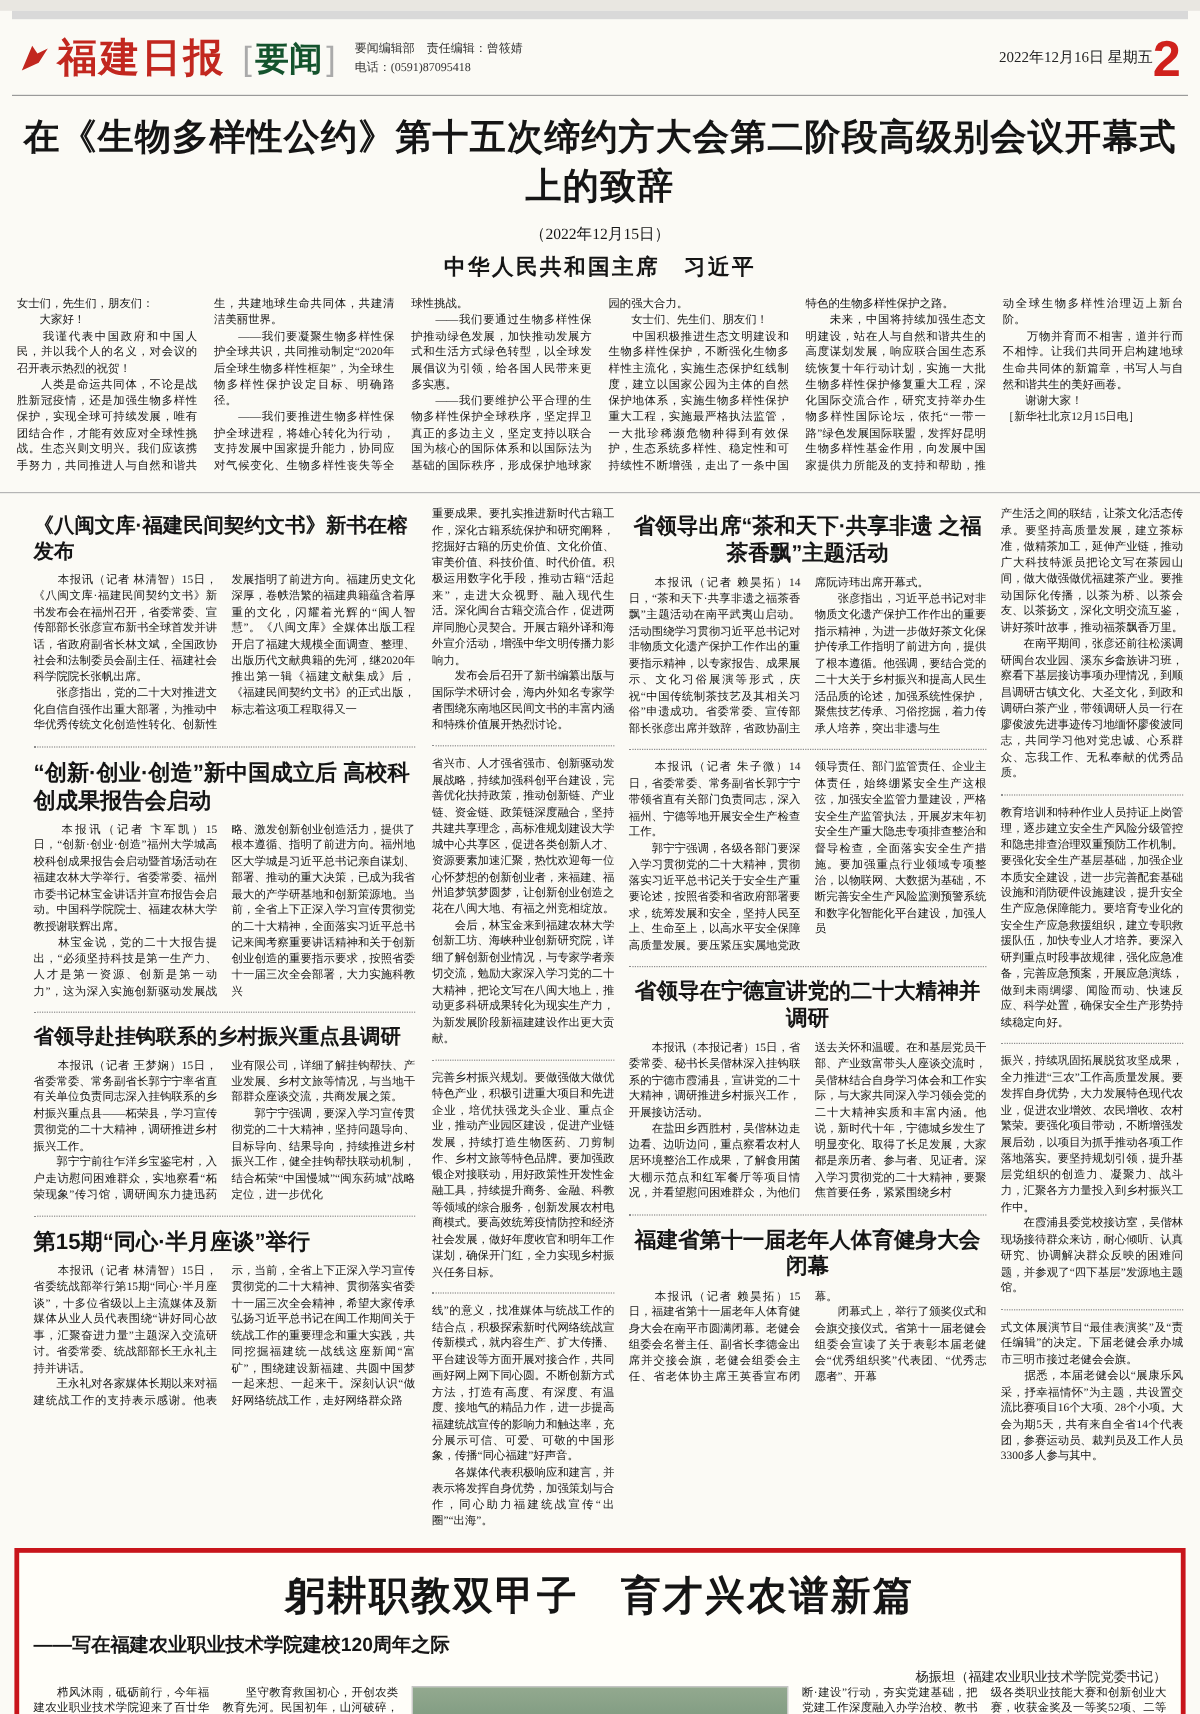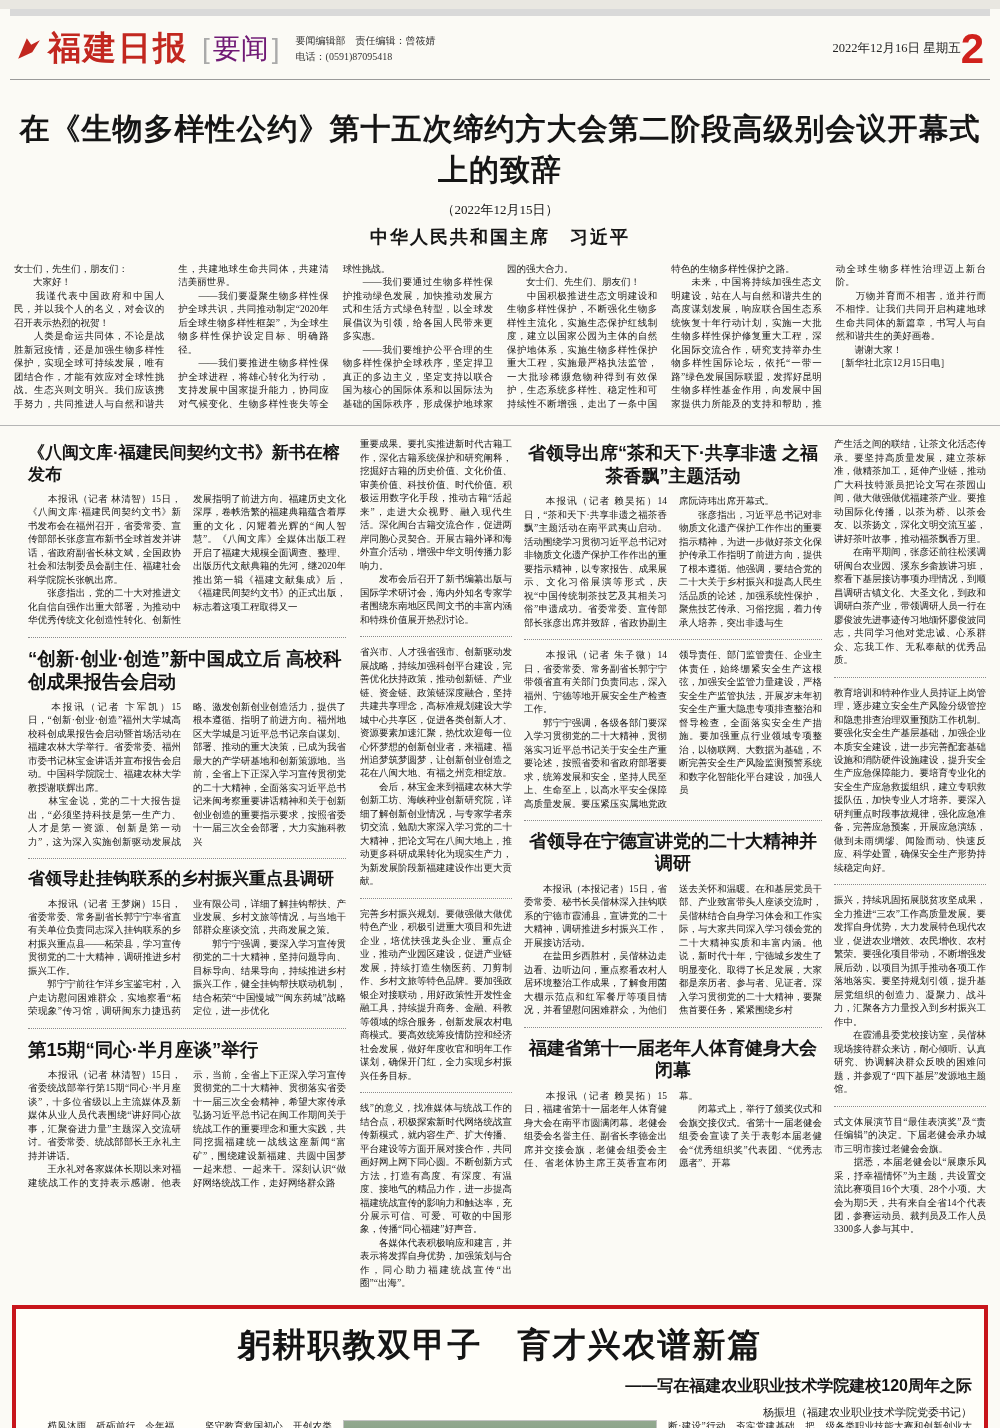--- a/index.html
+++ b/index.html
@@ -5,34 +5,34 @@
   html,body{margin:0;padding:0;background:#e9e7e1;}
   .page{width:1000px;margin:0 auto;background:#fbfaf5;color:#151515;
         font-family:"Liberation Serif","DejaVu Serif",serif;position:relative;}
   
   .graybar{height:7px;background:#d9d9d9;margin:9px 10px 0;}
   .masthead{display:flex;align-items:center;padding:10px 16px 8px;}
   .brandwrap{display:flex;align-items:center;gap:6px;}
   .flag{width:26px;height:26px;}
   .brand{color:#c2271f;font-size:33px;font-weight:bold;letter-spacing:2px;
          font-family:Liberation Mono, monospace;}
-  .section-tag{font-size:28px;color:#701a75;margin-left:14px;font-weight:normal;
+  .section-tag{font-size:28px;color:#14532d;margin-left:14px;font-weight:bold;
                font-family:"Liberation Sans",sans-serif;}
   .section-tag::before{content:"[";color:#aaa;font-weight:normal;margin-right:3px;}
   .section-tag::after{content:"]";color:#aaa;font-weight:normal;margin-left:3px;}
   .mast-meta{font-size:10px;color:#333;margin-left:16px;line-height:1.6;}
   .mast-right{margin-left:auto;display:flex;align-items:center;gap:0;}
   .mast-date{font-size:12.5px;color:#222;}
   .page-num{font-size:42px;color:#d0211c;font-weight:bold;line-height:1;
             font-family:"Liberation Sans",sans-serif;}
   .mast-rule{border-top:1px solid #9a9a9a;margin:0 10px;}
   
   .lead{padding:12px 14px 4px;}
   .lead-title{font-family:"Liberation Sans","DejaVu Sans",sans-serif;font-weight:900;
-              font-size:30px;text-align:center;margin:17px 0 10px;letter-spacing:1px;}
+              font-size:30px;text-align:center;margin:2px 0 10px;letter-spacing:1px;}
   .lead-dateline{text-align:center;font-size:13px;margin:2px 0 6px;}
   .lead-speaker{text-align:center;font-size:18px;font-weight:bold;margin:4px 0 14px;letter-spacing:2px;}
   .bodytext{font-size:9.5px;line-height:1.42;text-align:justify;white-space:pre-line;}
   .lead-body{column-count:6;column-gap:14px;}
   
   .midgrid{display:flex;gap:14px;padding:12px 14px 10px;border-top:1px solid #b5b5b5;margin-top:10px;}
   .col-left{width:318px;flex:none;margin-left:14px;}
   .region-right{flex:1;display:flex;gap:12px;min-width:0;}
   .col-a,.col-c{width:152px;flex:none;}
   .col-b{flex:1;min-width:0;}
@@ -40,21 +40,21 @@
               margin:4px 0 8px;line-height:1.25;}
   .h-left{font-size:17px;text-align:left;}
   .h-big{font-size:18.5px;}
   .h-center{font-size:18px;text-align:center;}
   .body2{column-count:2;column-gap:12px;}
   .dotted{border-top:1.5px dotted #8a8a8a;margin:9px 0;}
   
   .feature{margin:4px 12px 8px;border:4px solid #c8151b;padding:12px 12px 10px;background:#fffef9;}
   .f-title{text-align:center;font-size:33px;font-weight:900;letter-spacing:2px;
            font-family:"Liberation Sans","DejaVu Sans",sans-serif;margin:2px 0 8px;}
-  .f-sub{text-align:right;font-size:16px;font-weight:bold;margin-bottom:8px;
+  .f-sub{text-align:left;font-size:16px;font-weight:bold;margin-bottom:8px;
          font-family:"Liberation Sans",sans-serif;}
   .f-byline{text-align:right;font-size:11px;margin-bottom:0;color:#222;}
   .f-cols{display:flex;gap:11px;}
   .f-c1,.f-c2,.f-c5,.f-c6{flex:1 1 0;min-width:0;}
   .f-center{flex:2.15 1 0;min-width:0;}
   .photo{position:relative;height:188px;border:1px solid #c4c4c4;overflow:hidden;
      background:
       radial-gradient(ellipse 42% 16% at 62% 34%, #9ecfd6 0 98%, transparent 100%),
       radial-gradient(ellipse 30% 12% at 85% 28%, #aedadd 0 98%, transparent 100%),
       linear-gradient(180deg,#93a98f 0%,#7e9a80 16%,#a3b797 30%,#8fbcba 40%,#a9ced0 48%,#b7c5a0 60%,#c9cdae 76%,#d9d6bf 90%,#e0dcc8 100%);}

